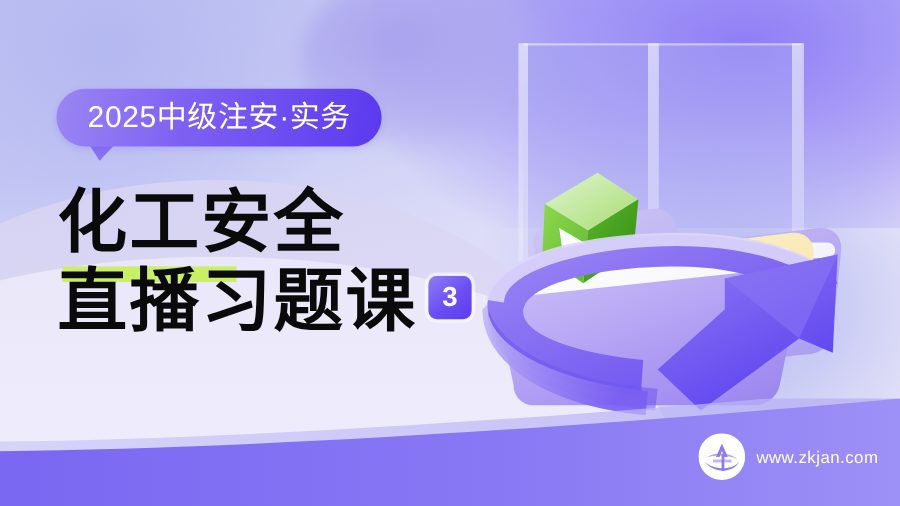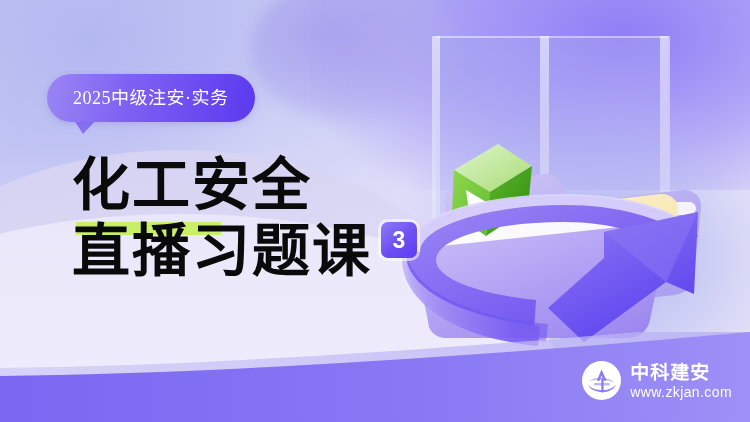--- a/index.html
+++ b/index.html
@@ -83,39 +83,39 @@
   .badge-pill{
     position:absolute;left:47px;top:74px;
     height:48px;padding:0 26px;
     display:flex;align-items:center;
     border-radius:24px;
     background:linear-gradient(100deg,#9a86f4 0%,#7f62f3 38%,#5b39ef 100%);
     box-shadow:0 2px 6px rgba(90,60,220,.16);
   }
   .badge-pill .txt{
     color:#ffffff;
-    font-size:18px;
+    font-size:25px;
     letter-spacing:.5px;
     line-height:1;
     white-space:nowrap;
-    font-family:Liberation Serif, serif;
+    font-family:Liberation Sans, sans-serif;
   }
   .badge-tail{
     position:absolute;left:74px;top:120px;
     width:0;height:0;
     border-left:9px solid transparent;
     border-right:13px solid transparent;
     border-top:14px solid #8871f3;
   }
 
   .headline{
     position:absolute;left:48px;top:156px;
     width:420px;
   }
-  .hl-row{position:relative;display:flex;align-items:flex-start;margin-left:24px;}
+  .hl-row{position:relative;display:flex;align-items:center;}
   .hl-row.r1{margin-bottom:7px;}
   .hl-text{
     font-family:"DejaVu Serif","Liberation Serif",serif;
     font-weight:bold;
     font-size:58px;
     line-height:1.02;
     letter-spacing:2px;
     color:#0a0a0a;
     white-space:nowrap;
     position:relative;z-index:3;
@@ -317,18 +317,17 @@
       <svg width="39" height="39" viewBox="0 0 39 39" fill="none">
         <circle cx="19.5" cy="19.5" r="19.5" fill="#ffffff"></circle>
         <path d="M19.6 8.5 L24.5 19.8 L21.6 19.8 L19.6 14.6 L17.6 19.8 L14.7 19.8 Z" fill="#8b7bf3"></path>
         <path d="M19.3 17.5 L21.6 17.5 L21.6 31.5 L19.3 31.5 Z" fill="#8b7bf3"></path>
         <path d="M12.2 22.0 L27.6 22.0 L27.6 24.4 L12.2 24.4 Z" fill="#8b7bf3" opacity=".55"></path>
         <path d="M5.5 23.8 C12 30.5 27 31.5 34 24.0 C28.5 34.0 11.5 33.0 5.5 23.8 Z" fill="#8b7bf3"></path>
         <path d="M6.8 20.5 C13.5 15.0 26.5 16.5 32.5 21.5 C25.5 18.0 13.5 17.5 6.8 20.5 Z" fill="#8b7bf3" opacity=".7"></path>
       </svg>
     </span>
     <span class="logo-texts">
-      <span class="logo-name">中科建安</span>
       <span class="logo-url">www.zkjan.com</span>
     </span>
   </div>
 
 </div>
 
 </body></html>

